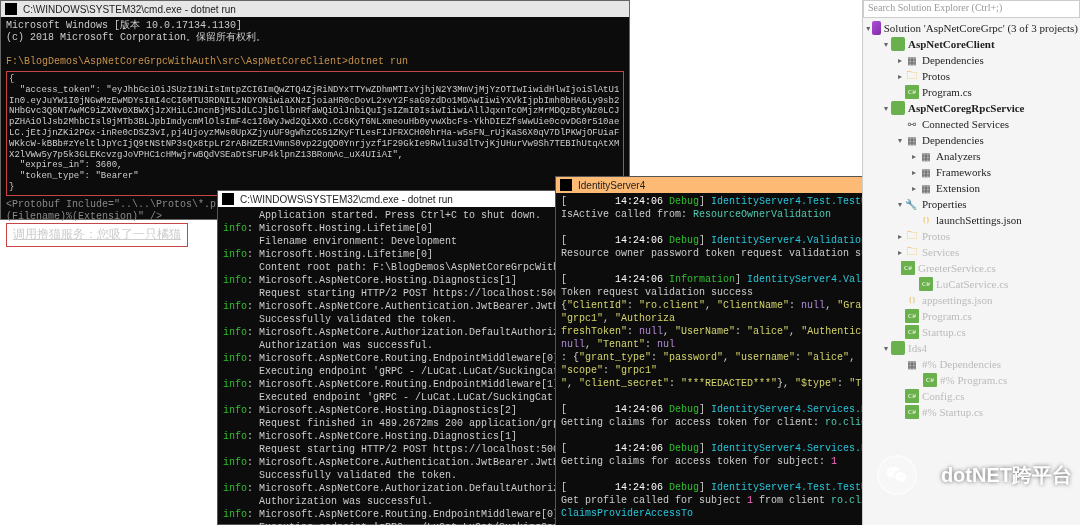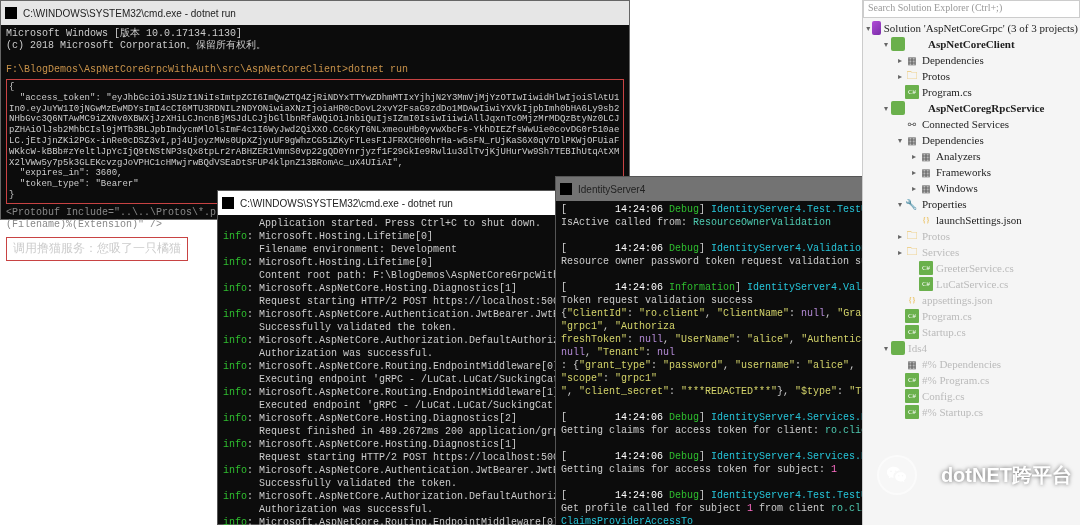--- a/index.html
+++ b/index.html
@@ -5,34 +5,34 @@
   * { margin: 0; padding: 0; box-sizing: border-box; }
   body { width: 1080px; height: 525px; background: #fff; font-family: Consolas, "Courier New", monospace; font-size: 10px; overflow: hidden; position: relative; }
   
   
   .cmd-top {
     position: absolute; top: 0; left: 0; width: 630px; height: 220px;
     background: #0c0c0c; color: #ccc;
     border: 1px solid #666;
   }
   .cmd-titlebar {
-    height: 24px; background: #e6e6e6; color: #222; display: flex; align-items: center;
+    height: 16px; background: #e6e6e6; color: #222; display: flex; align-items: center;
     font-family: "Segoe UI", sans-serif; font-size: 10px; padding: 0 4px;
   }
   .cmd-icon { width: 12px; height: 12px; background: #000; margin-right: 6px; display: inline-block; }
   .cmd-body { padding: 3px 5px; line-height: 1.2; font-size: 10px; color: #ccc; }
   .cmd-body .orange { color: #c8924a; }
   .token-box {
     border: 1px solid #c84343; padding: 2px; margin-top: 3px;
     word-break: break-all; font-size: 9px; line-height: 1.2;
   }
   .comment-gray { color: #888; }
   .result-box {
-    border: 1px solid #c84343; padding: 4px 6px; margin-top: 6px;
-    display: inline-block; font-size: 12px;
+    border: 1px solid #c84343; padding: 4px 6px; 
+    display: inline-block; font-size: 12px; text-decoration: underline;
   }
   
   
   .cmd-mid {
     position: absolute; top: 190px; left: 217px; width: 555px; height: 335px;
     background: #0c0c0c; color: #ccc; border: 1px solid #555;
   }
   .log-line { white-space: nowrap; overflow: hidden; }
   .info { color: #2fbf2f; }
   .log-body { padding: 2px 5px; font-size: 10px; line-height: 1.3; }
@@ -59,21 +59,21 @@
     color: #1e1e1e; overflow: hidden;
   }
   .sol-search {
     height: 18px; background: #fff; border: 1px solid #ccc;
     padding: 1px 4px; color: #999; font-size: 10px;
   }
   .tree { padding: 2px 0; }
   .node { display: flex; align-items: center; height: 16px; padding: 0 2px; white-space: nowrap; }
   .node .exp { width: 10px; text-align: center; color: #666; font-size: 8px; }
   .node .ico { width: 14px; height: 14px; margin-right: 3px; display: inline-flex; align-items: center; justify-content: center; }
-  .node.bold .lbl { font-weight: 700; margin-left: 20px; }
+  .node.bold .lbl { font-weight: 700; }
   .node.dim { color: #bbb; }
   .ico-sln { background: linear-gradient(135deg,#b24dd8,#7a2ea8); border-radius: 2px; }
   .ico-csproj { background: #6ab04c; border-radius: 2px; }
   .ico-cs { background: #6ab04c; border-radius: 1px; font-size: 7px; color: #fff; }
   .ico-folder { color: #e8b339; font-size: 11px; }
   .ico-dep { color: #555; font-size: 10px; }
   .ico-json { color: #e8b339; font-size: 8px; }
   .ico-wrench { color: #555; font-size: 10px; }
   .ico-conn { color: #555; font-size: 10px; }
   
@@ -144,21 +144,21 @@
       <div class="log-line"><span class="info">info</span>: Microsoft.AspNetCore.Authentication.JwtBearer.JwtBearerHan</div>
       <div class="log-line log-indent">Successfully validated the token.</div>
       <div class="log-line"><span class="info">info</span>: Microsoft.AspNetCore.Authorization.DefaultAuthorizationSer</div>
       <div class="log-line log-indent">Authorization was successful.</div>
       <div class="log-line"><span class="info">info</span>: Microsoft.AspNetCore.Routing.EndpointMiddleware[0]</div>
       <div class="log-line log-indent">Executing endpoint 'gRPC - /LuCat.LuCat/SuckingCat'</div>
     </div>
 </div>
 
 <div class="cmd-ids">
-  <div class="cmd-titlebar" style="background:#737373">
+  <div class="cmd-titlebar" style="background:#fdba74">
     <span class="cmd-icon"></span>
     <span>IdentityServer4</span>
   </div>
   <div class="log-body" id="ids-log">[<span class="white">14:24:06</span> <span class="dbg-green">Debug</span>] <span class="cyan">IdentityServer4.Test.TestUserProfileService</span><br>IsActive called from: <span class="teal">ResourceOwnerValidation</span><br><br>[<span class="white">14:24:06</span> <span class="dbg-green">Debug</span>] <span class="cyan">IdentityServer4.Validation.TokenRequestValidator</span><br>Resource owner password token request validation success.<br><br>[<span class="white">14:24:06</span> <span class="dbg-green">Information</span>] <span class="cyan">IdentityServer4.Validation.TokenRequestValidator</span><br>Token request validation success<br>{<span class="yellow">"ClientId"</span>: <span class="yellow">"ro.client"</span>, <span class="yellow">"ClientName"</span>: <span class="purple">null</span>, <span class="yellow">"GrantType"</span>: <span class="yellow">"password"</span>, <span class="yellow">"Scopes"</span>: <span class="yellow">"grpc1"</span>, <span class="yellow">"Authoriza</span><br><span class="yellow">freshToken"</span>: <span class="purple">null</span>, <span class="yellow">"UserName"</span>: <span class="yellow">"alice"</span>, <span class="yellow">"AuthenticationContextReferenceClasses"</span>: <span class="purple">null</span>, <span class="yellow">"Tenant"</span>: <span class="purple">nul</span><br>: {<span class="yellow">"grant_type"</span>: <span class="yellow">"password"</span>, <span class="yellow">"username"</span>: <span class="yellow">"alice"</span>, <span class="yellow">"password"</span>: <span class="yellow">"***REDACTED***"</span>, <span class="yellow">"scope"</span>: <span class="yellow">"grpc1"</span><br><span class="yellow">"</span>, <span class="yellow">"client_secret"</span>: <span class="yellow">"***REDACTED***"</span>}, <span class="yellow">"$type"</span>: <span class="yellow">"TokenRequestValidationLog"</span>}<br><br>[<span class="white">14:24:06</span> <span class="dbg-green">Debug</span>] <span class="cyan">IdentityServer4.Services.DefaultClaimsService</span><br>Getting claims for access token for client: <span class="teal">ro.client</span><br><br>[<span class="white">14:24:06</span> <span class="dbg-green">Debug</span>] <span class="cyan">IdentityServer4.Services.DefaultClaimsService</span><br>Getting claims for access token for subject: <span class="hot">1</span><br><br>[<span class="white">14:24:06</span> <span class="dbg-green">Debug</span>] <span class="cyan">IdentityServer4.Test.TestUserProfileService</span><br>Get profile called for subject <span class="hot">1</span> from client <span class="teal">ro.client</span> with claim types <span class="hot">[]</span> via <span class="cyan">ClaimsProviderAccessTo</span><br><br>[ ] <br>Issued claims: <br><br>[ ] <br>Token request success.</div>
 </div>
 
 <div class="solution">
   <div class="sol-search">Search Solution Explorer (Ctrl+;)</div>
   <div class="tree">
     <div class="node" style="padding-left:2px">
@@ -208,21 +208,21 @@
           <span class="lbl">Analyzers</span>
         </div>
         <div class="node" style="padding-left: 46px;">
           <span class="exp">▸</span>
           <span class="ico ico-dep">▦</span>
           <span class="lbl">Frameworks</span>
         </div>
         <div class="node" style="padding-left: 46px;">
           <span class="exp">▸</span>
           <span class="ico ico-dep">▦</span>
-          <span class="lbl">Windows</span>
+          <span class="lbl">Extension</span>
         </div>
         <div class="node" style="padding-left: 32px;">
           <span class="exp">▾</span>
           <span class="ico ico-wrench">🔧</span>
           <span class="lbl">Properties</span>
         </div>
         <div class="node" style="padding-left: 46px;">
           <span class="exp"></span>
           <span class="ico ico-json">{}</span>
           <span class="lbl">launchSettings.json</span>
@@ -230,21 +230,21 @@
         <div class="node dim" style="padding-left: 32px;">
           <span class="exp">▸</span>
           <span class="ico ico-folder">🗀</span>
           <span class="lbl">Protos</span>
         </div>
         <div class="node dim" style="padding-left: 32px;">
           <span class="exp">▸</span>
           <span class="ico ico-folder">🗀</span>
           <span class="lbl">Services</span>
         </div>
-        <div class="node dim" style="padding-left: 46px;">
+        <div class="node dim" style="padding-left: 28px;">
           <span class="exp"></span>
           <span class="ico ico-cs">C#</span>
           <span class="lbl">GreeterService.cs</span>
         </div>
         <div class="node dim" style="padding-left: 46px;">
           <span class="exp"></span>
           <span class="ico ico-cs">C#</span>
           <span class="lbl">LuCatService.cs</span>
         </div>
         <div class="node dim" style="padding-left: 32px;">
@@ -265,21 +265,21 @@
         <div class="node dim" style="padding-left: 18px;">
           <span class="exp">▾</span>
           <span class="ico ico-csproj"></span>
           <span class="lbl">Ids4</span>
         </div>
         <div class="node dim" style="padding-left: 32px;">
           <span class="exp"></span>
           <span class="ico ico-dep">▦</span>
           <span class="lbl">#% Dependencies</span>
         </div>
-        <div class="node dim" style="padding-left: 32px;">
+        <div class="node dim" style="padding-left: 18px; margin-left: 32px;">
           <span class="exp"></span>
           <span class="ico ico-cs">C#</span>
           <span class="lbl">#% Program.cs</span>
         </div>
         <div class="node dim" style="padding-left: 32px;">
           <span class="exp"></span>
           <span class="ico ico-cs">C#</span>
           <span class="lbl">Config.cs</span>
         </div>
         <div class="node dim" style="padding-left: 32px;">

